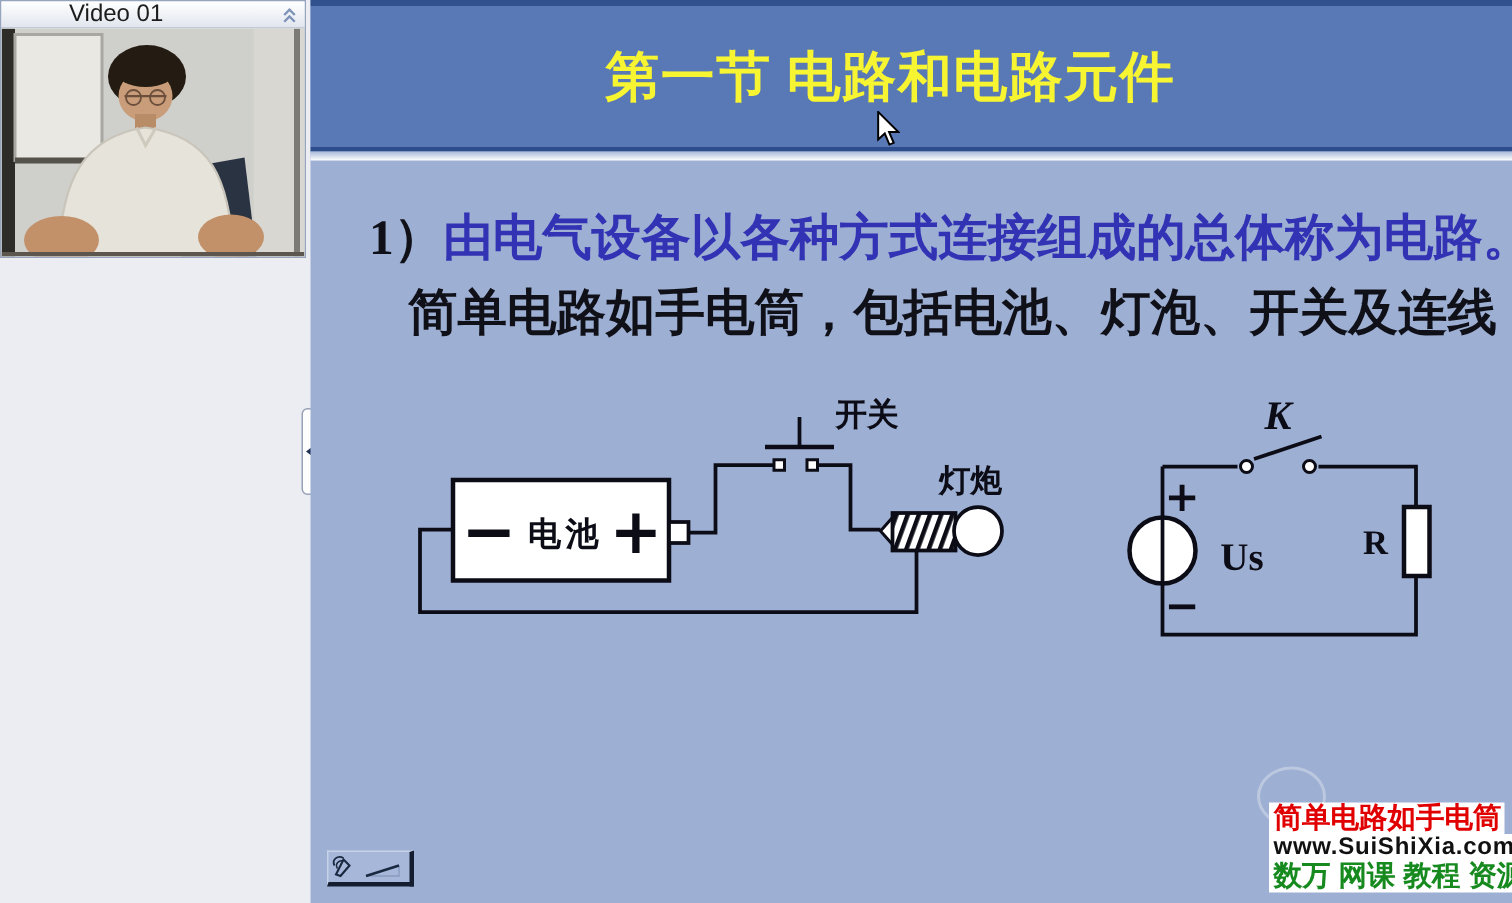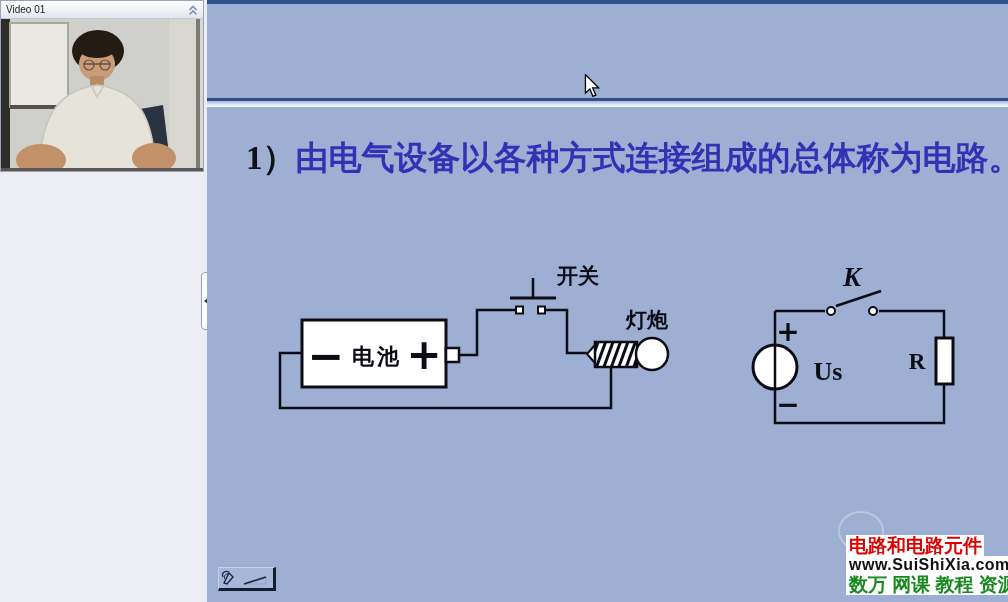--- a/index.html
+++ b/index.html
@@ -6,21 +6,21 @@
   html,body { width:1008px; height:602px; overflow:hidden; }
   body { font-family:"Liberation Sans","DejaVu Sans",sans-serif; }
   .app { position:relative; width:1008px; height:602px; background:#ecedf2; overflow:hidden; }
 
   
   .left-panel { position:absolute; left:0; top:0; width:207px; height:602px; background:#ecedf2; }
   .video-window { position:absolute; left:0; top:0; width:204px; height:172px;
                   border:1px solid #97a4bd; background:#fff; }
   .video-titlebar { position:relative; height:18px; background:linear-gradient(#ffffff,#e1e6ee);
                     border-bottom:1px solid #c2cad7; display:flex; align-items:center; }
-  .video-title { font-size:10px; color:#1c1c1c; padding-left:5px; }
+  .video-title { font-size:16px; color:#1c1c1c; padding-left:5px;margin-left:40px; }
   .collapse-btn { position:absolute; right:3px; top:2px; width:14px; height:14px; display:flex;
                   align-items:center; justify-content:center; cursor:pointer; }
   .video-content { position:relative; width:202px; height:152px; background:#cfcfcb; overflow:hidden; }
 
   
   .splitter { position:absolute; left:201px; top:272px; width:9px; height:58px; background:#fdfdfe;
               border:1px solid #98a2b6; border-radius:4px; display:flex; align-items:center; justify-content:center; }
   .splitter-arrow { width:0; height:0; border-top:3px solid transparent; border-bottom:3px solid transparent;
                     border-right:4px solid #203050; }
 
@@ -100,24 +100,28 @@
       </div>
     </div>
   </div>
 
   <div class="splitter">
     <span class="splitter-arrow"></span>
   </div>
 
   <div class="slide-area">
     <div class="slide-topline"></div>
+    <div class="title-band">
+      <div class="slide-title">第一节 电路和电路元件</div>
+    </div>
     <div class="band-line"></div>
     <div class="band-gradient"></div>
 
     <p class="slide-text line1"><span>1）</span><span class="emph">由电气设备以各种方式连接组成的总体称为电路。</span></p>
+    <p class="slide-text line2">简单电路如手电筒，包括电池、灯泡、开关及连线</p>
 
     <svg class="circuits" viewBox="0 0 801 602">
       <defs>
         <pattern id="hatch" patternUnits="userSpaceOnUse" width="7" height="7" patternTransform="rotate(20)">
           <rect width="7" height="7" fill="#ffffff"></rect>
           <line x1="1.5" y1="0" x2="1.5" y2="7" stroke="#0c0c16" stroke-width="3"></line>
         </pattern>
       </defs>
 
       <g stroke="#0c0c16" fill="none" stroke-width="2.5">
@@ -167,21 +171,21 @@
       </g>
       <g>
         <polyline points="25,16 47,16 47,9" fill="none" stroke="#8fa2c6" stroke-width="1.2"></polyline>
         <line x1="25" y1="16" x2="47" y2="9" stroke="#1a2840" stroke-width="1.6"></line>
       </g>
     </svg>
   </div>
 
   <div class="wm-ghost"></div>
   <div class="watermark">
-    <span class="wm-line wm-1">电路和电路元件</span><br>
+    <span class="wm-line wm-1">简单电路如手电筒</span><br>
     <span class="wm-line wm-2">www.SuiShiXia.com</span><br>
     <span class="wm-line wm-3">数万 网课 教程 资源</span>
   </div>
 
   <div class="cursor">
     <svg width="16" height="25" viewBox="0 0 13 21">
       <path d="M1,0.5 L1,16 L4.7,12.6 L7.3,18.8 L9.7,17.8 L7.1,11.7 L12.2,11.7 Z" fill="#ffffff" stroke="#000000" stroke-width="1.1"></path>
     </svg>
   </div>
 

